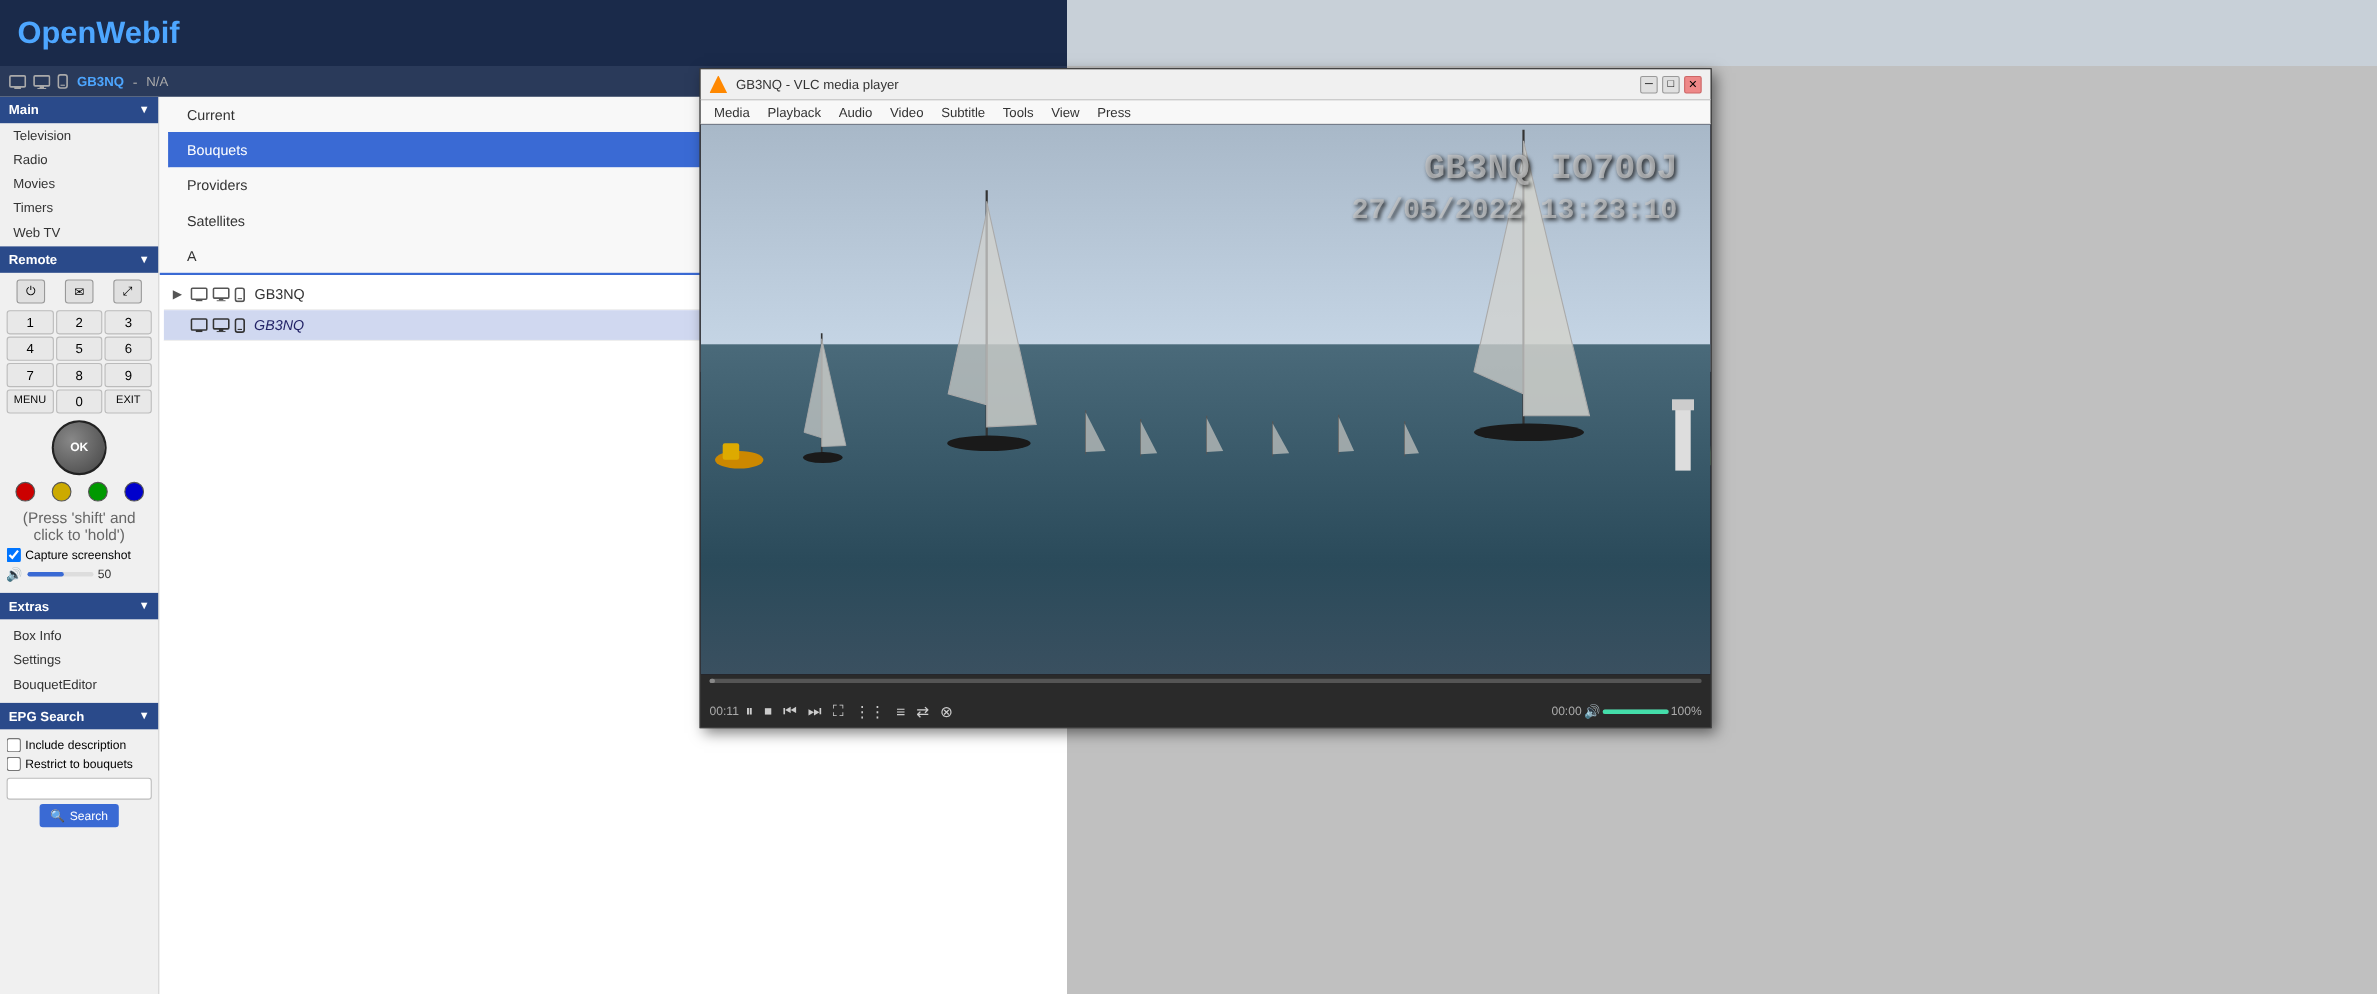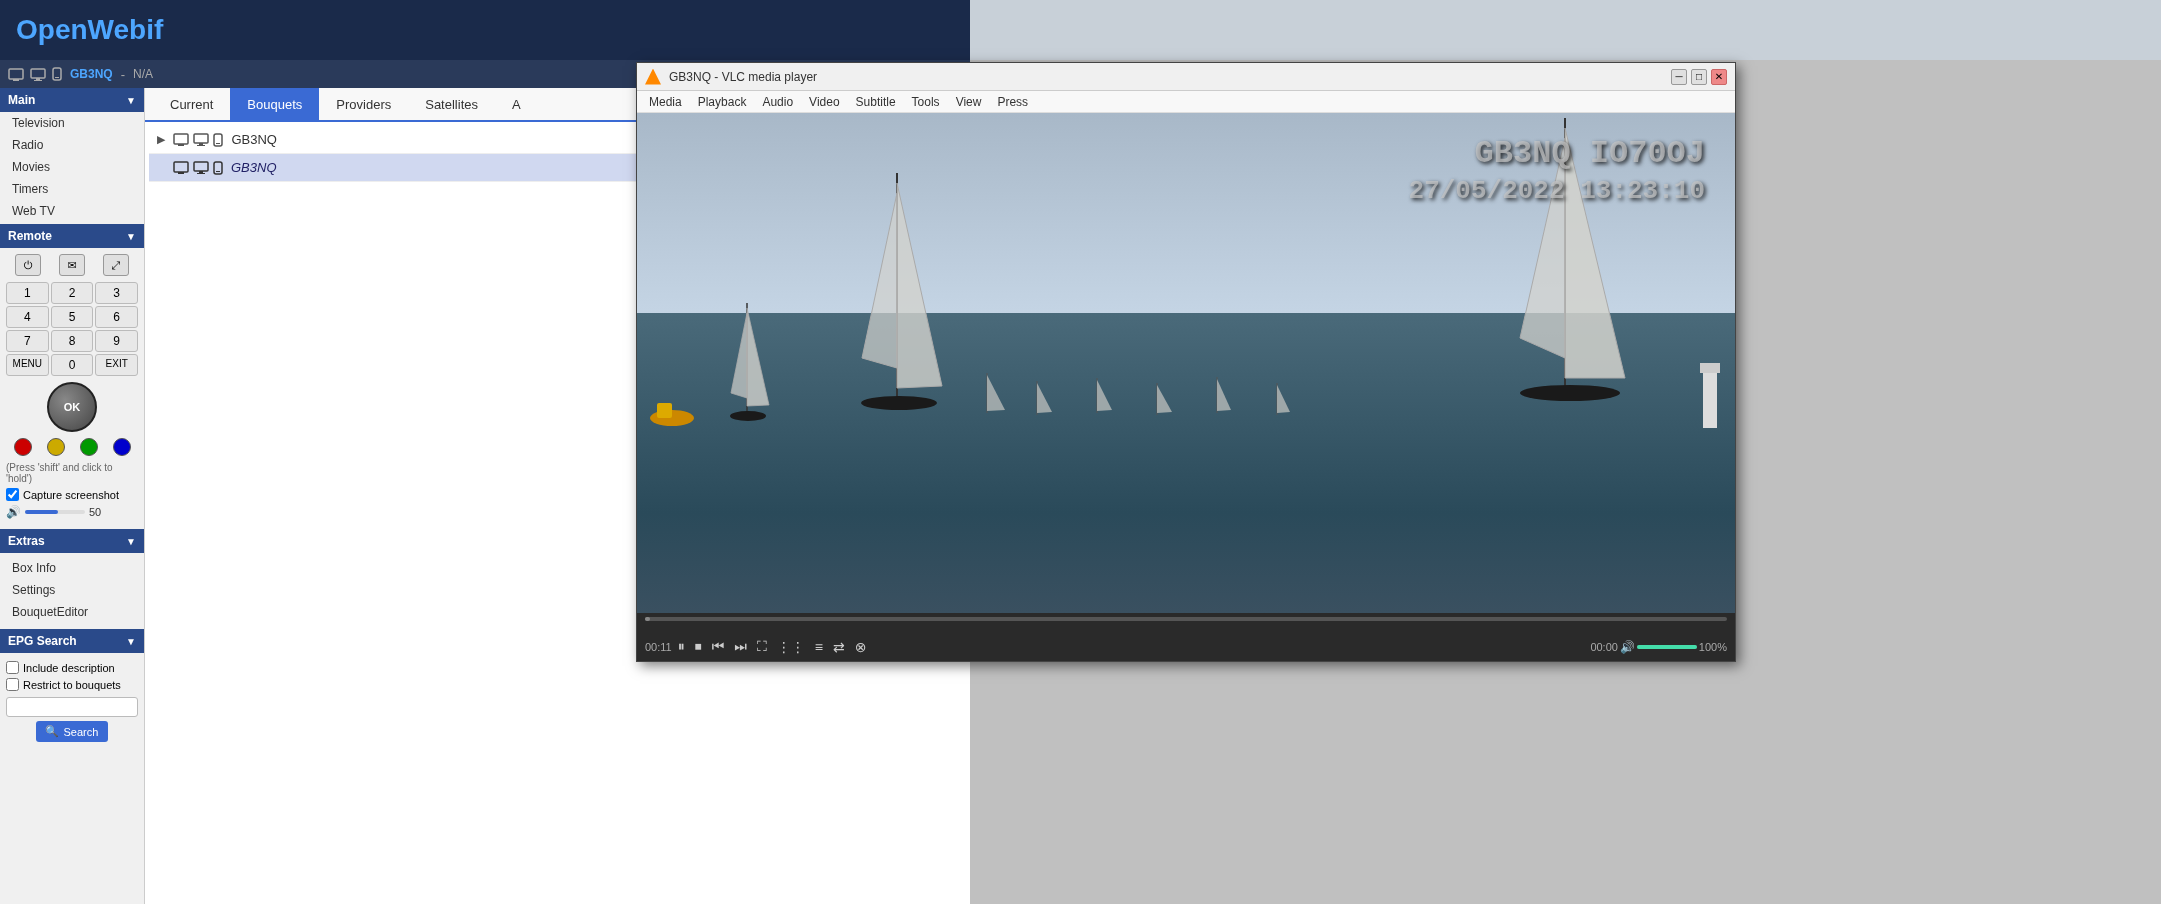--- a/index.html
+++ b/index.html
@@ -255,20 +255,21 @@
       display: flex;
       flex-direction: column;
       background: #fff;
       overflow: hidden;
     }
     .tabs-bar {
       display: flex;
       border-bottom: 2px solid #3a6ad4;
       padding: 0 8px;
       background: #f8f8f8;
+      flex-direction: column;
     }
     .tab {
       padding: 8px 16px;
       font-size: 13px;
       cursor: pointer;
       border: 1px solid transparent;
       border-bottom: none;
       color: #333;
     }
     .tab.active {
@@ -305,21 +306,21 @@
       font-size: 13px;
       color: #333;
     }
     .bouquet-name.italic { font-style: italic; color: #226; }
 
     
     .vlc-window {
       position: absolute;
       top: 62px;
       left: 636px;
-      width: 1100px;
+      width: 920px;
       height: 600px;
       background: #2b2b2b;
       border: 1px solid #444;
       display: flex;
       flex-direction: column;
       box-shadow: 4px 4px 12px rgba(0,0,0,0.5);
     }
     .vlc-titlebar {
       background: #f0f0f0;
       height: 28px;
@@ -585,21 +586,21 @@
             <div class="remote-ok-circle">OK</div>
           </div>
 
           <div class="color-btns">
             <div class="color-btn btn-red"></div>
             <div class="color-btn btn-yellow"></div>
             <div class="color-btn btn-green"></div>
             <div class="color-btn btn-blue"></div>
           </div>
 
-          <div style="font-size:10px;color:#666;text-align:left;padding:2px 0">(Press 'shift' and click to 'hold')</div>
+          <div style="font-size:14px;color:#666;text-align:center;padding:2px 0">(Press 'shift' and click to 'hold')</div>
 
           <div class="screenshot-row">
             <input type="checkbox" checked="" style="">
             <label>Capture screenshot</label>
           </div>
 
           <div class="volume-row">
             <span style="font-size:12px">🔊</span>
             <div class="volume-slider">
               <div class="volume-fill"></div>

